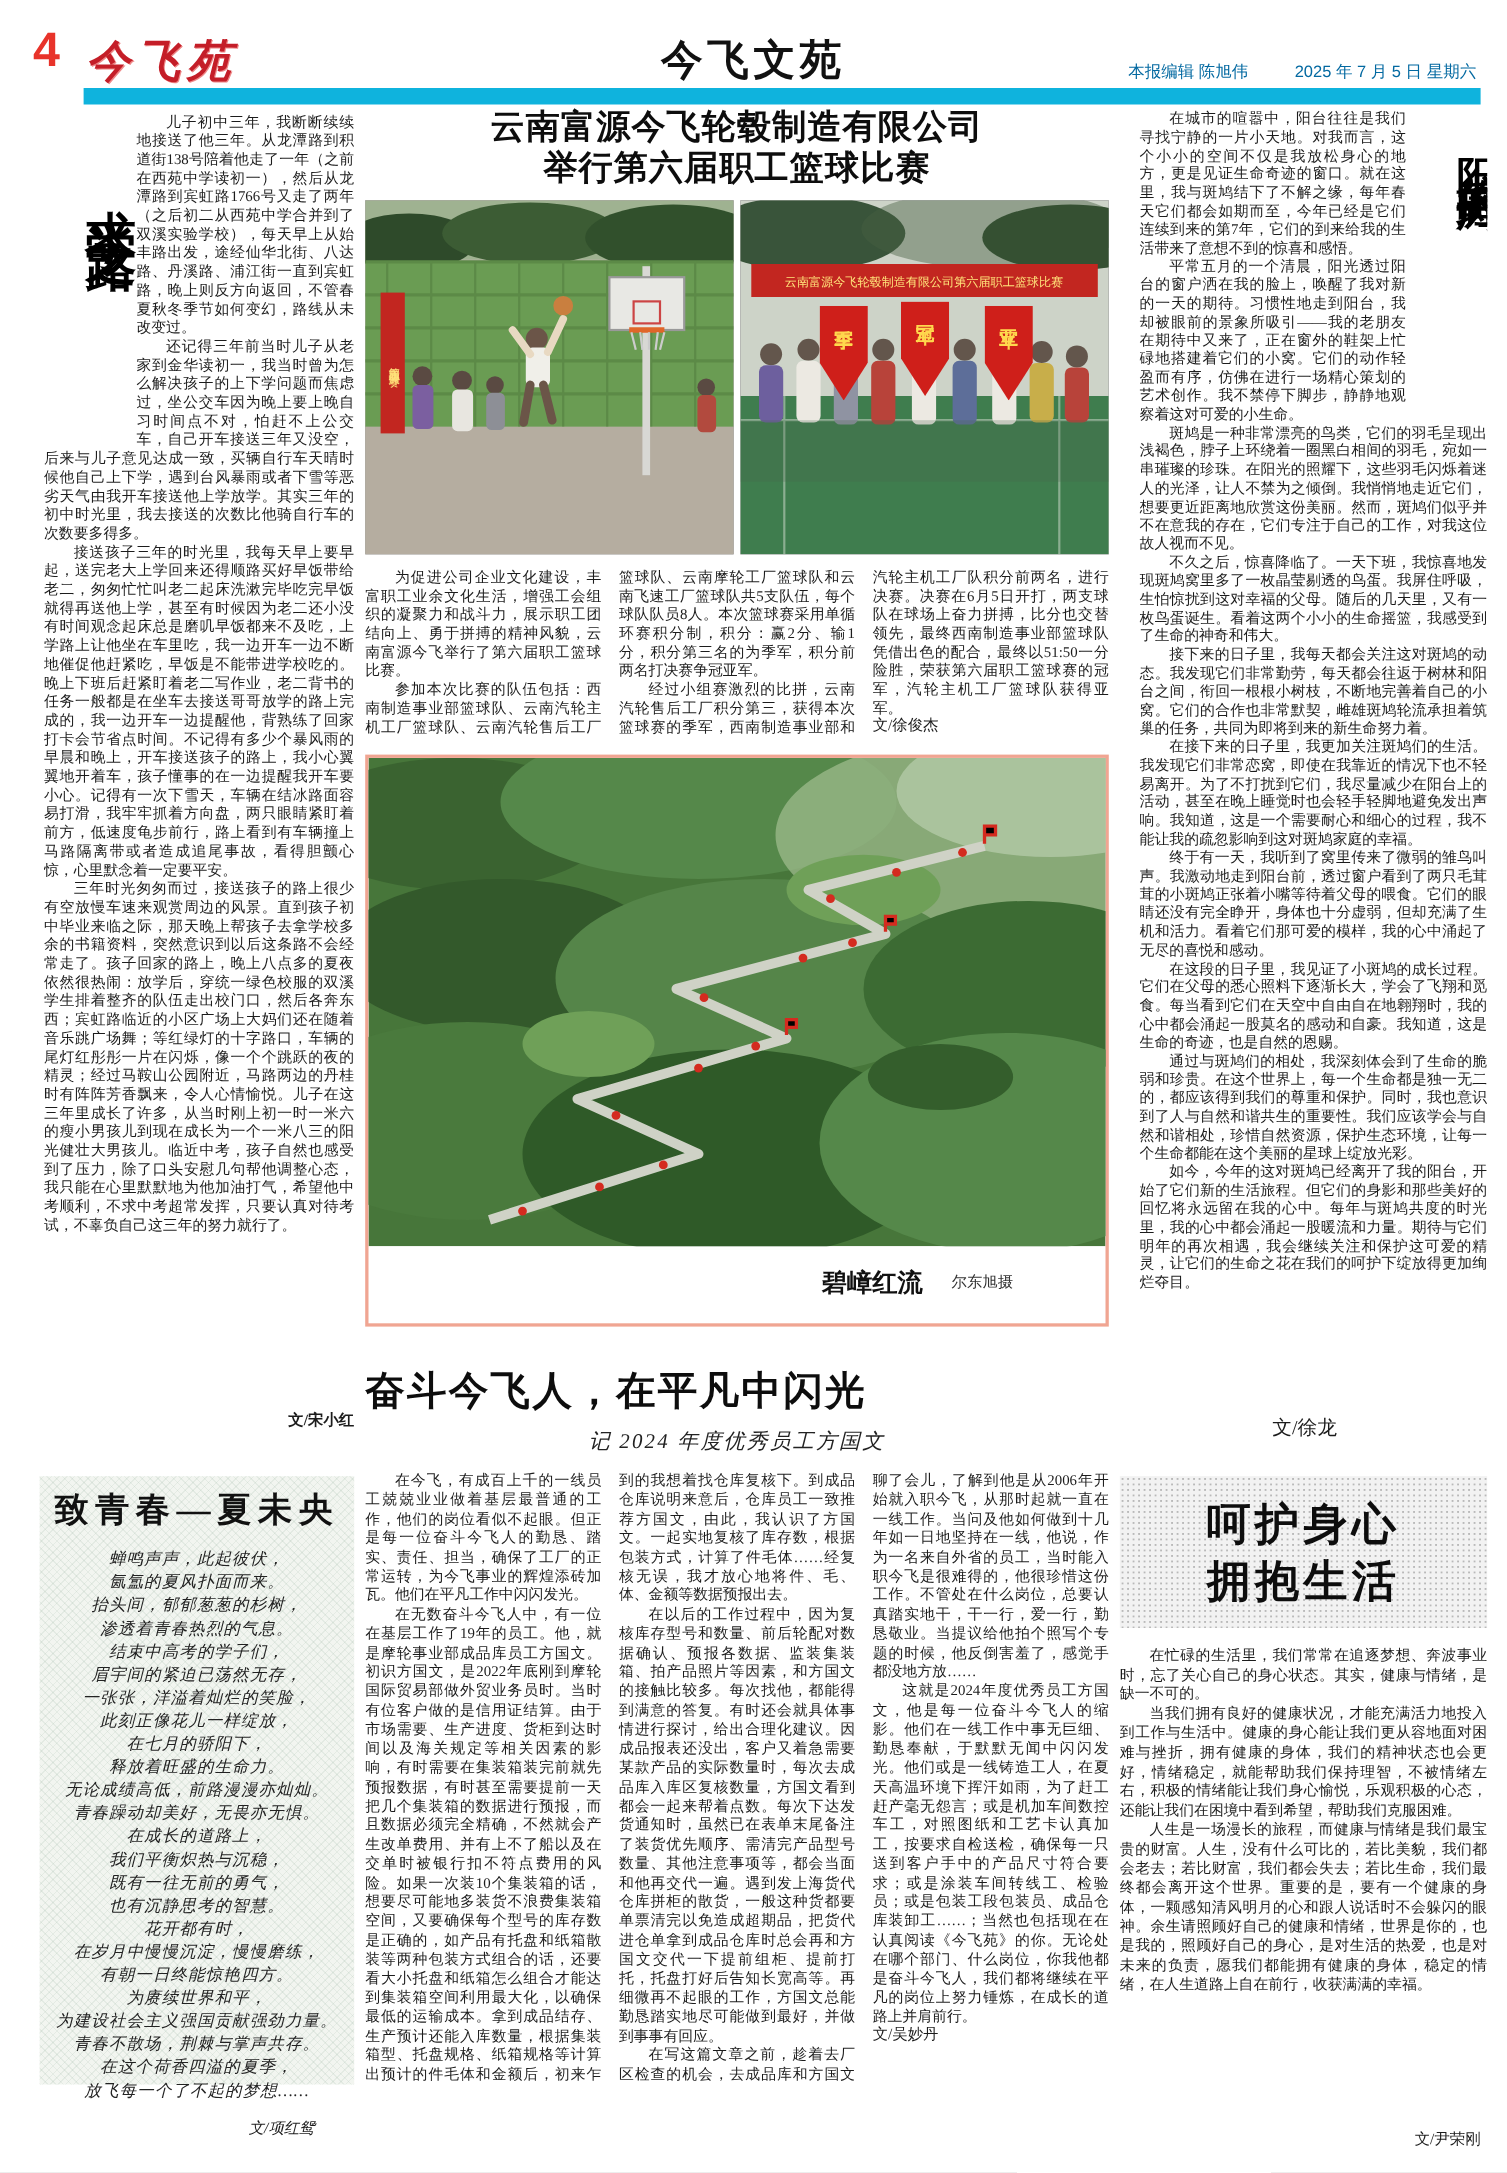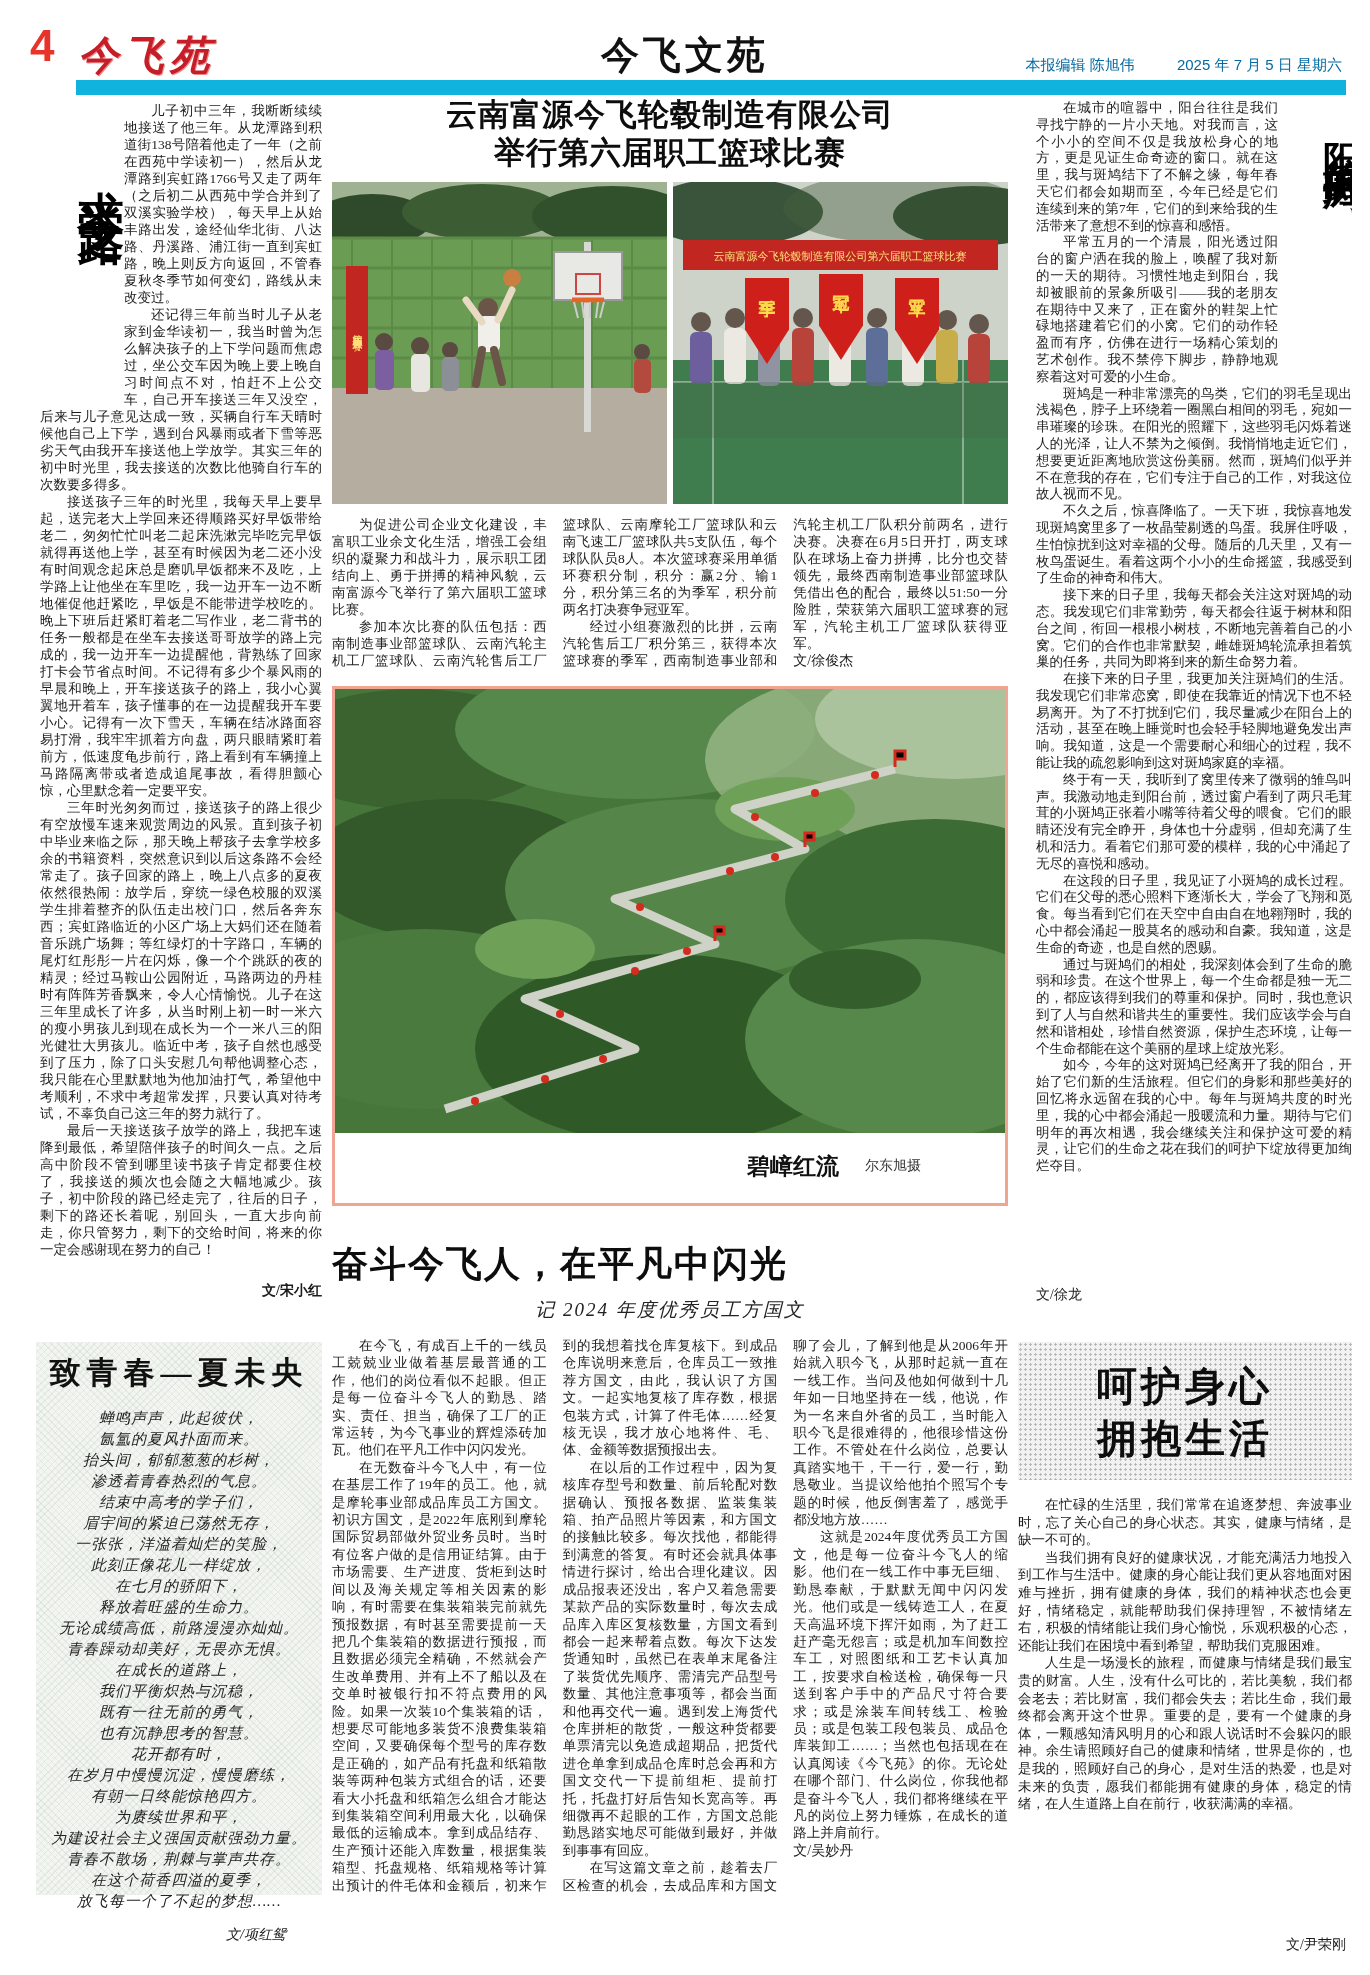--- a/index.html
+++ b/index.html
@@ -59,21 +59,21 @@
   .striver h3{margin:8px 0 0 0;text-align:center;font-weight:normal;font-style:italic;
            font-size:19px;color:#222;letter-spacing:2px;}
   .striver-body{margin-top:14px;height:612px;column-count:3;column-gap:16px;
            font-size:13.5px;line-height:17.4px;overflow:hidden;}
   
   .dove{position:absolute;left:1036px;top:100px;width:316px;height:1172px;overflow:hidden;
            font-size:13.5px;line-height:16.8px;}
   .dove .vtitle{float:right;width:58px;height:242px;margin:14px 2px 10px 14px;
            writing-mode:vertical-rl;text-orientation:upright;font-size:38px;font-weight:900;
            font-family:"Liberation Sans",sans-serif;letter-spacing:6px;color:#000;}
-  .dove-byline{position:absolute;left:1036px;top:1286px;width:300px;text-align:left;font-size:14px;}
+  .dove-byline{position:absolute;left:1036px;top:1286px;width:300px;text-align:center;font-size:18px;}
   
   .poem{position:absolute;left:36px;top:1342px;width:286px;height:553px;box-sizing:border-box;
         padding:10px 10px 10px 10px;
         background:
           repeating-linear-gradient(45deg,rgba(140,170,150,.14) 0 1px,transparent 1px 5px),
           repeating-linear-gradient(-45deg,rgba(140,170,150,.14) 0 1px,transparent 1px 5px),
           #f2f5f0;}
   .poem h2{margin:0 0 14px 0;text-align:center;font-size:31px;font-weight:900;letter-spacing:6px;color:#111;}
   .poem .pline{text-align:center;font-size:15px;line-height:21px;color:#222;letter-spacing:1px;font-style:italic;}
   .poem .byline{margin-top:14px;padding-right:26px;font-style:italic;}
@@ -99,21 +99,20 @@
     <span>2025 年 7 月 5 日 星期六</span>
   </div>
   <div class="cyan-bar"></div>
 
   <section class="study body-text">
     <div class="vtitle">求学之路</div>
     <p>儿子初中三年，我断断续续地接送了他三年。从龙潭路到积道街138号陪着他走了一年（之前在西苑中学读初一），然后从龙潭路到宾虹路1766号又走了两年（之后初二从西苑中学合并到了双溪实验学校），每天早上从始丰路出发，途经仙华北街、八达路、丹溪路、浦江街一直到宾虹路，晚上则反方向返回，不管春夏秋冬季节如何变幻，路线从未改变过。</p>
     <p>还记得三年前当时儿子从老家到金华读初一，我当时曾为怎么解决孩子的上下学问题而焦虑过，坐公交车因为晚上要上晚自习时间点不对，怕赶不上公交车，自己开车接送三年又没空，后来与儿子意见达成一致，买辆自行车天晴时候他自己上下学，遇到台风暴雨或者下雪等恶劣天气由我开车接送他上学放学。其实三年的初中时光里，我去接送的次数比他骑自行车的次数要多得多。</p>
     <p>接送孩子三年的时光里，我每天早上要早起，送完老大上学回来还得顺路买好早饭带给老二，匆匆忙忙叫老二起床洗漱完毕吃完早饭就得再送他上学，甚至有时候因为老二还小没有时间观念起床总是磨叽早饭都来不及吃，上学路上让他坐在车里吃，我一边开车一边不断地催促他赶紧吃，早饭是不能带进学校吃的。晚上下班后赶紧盯着老二写作业，老二背书的任务一般都是在坐车去接送哥哥放学的路上完成的，我一边开车一边提醒他，背熟练了回家打卡会节省点时间。不记得有多少个暴风雨的早晨和晚上，开车接送孩子的路上，我小心翼翼地开着车，孩子懂事的在一边提醒我开车要小心。记得有一次下雪天，车辆在结冰路面容易打滑，我牢牢抓着方向盘，两只眼睛紧盯着前方，低速度龟步前行，路上看到有车辆撞上马路隔离带或者造成追尾事故，看得胆颤心惊，心里默念着一定要平安。</p>
     <p>三年时光匆匆而过，接送孩子的路上很少有空放慢车速来观赏周边的风景。直到孩子初中毕业来临之际，那天晚上帮孩子去拿学校多余的书籍资料，突然意识到以后这条路不会经常走了。孩子回家的路上，晚上八点多的夏夜依然很热闹：放学后，穿统一绿色校服的双溪学生排着整齐的队伍走出校门口，然后各奔东西；宾虹路临近的小区广场上大妈们还在随着音乐跳广场舞；等红绿灯的十字路口，车辆的尾灯红彤彤一片在闪烁，像一个个跳跃的夜的精灵；经过马鞍山公园附近，马路两边的丹桂时有阵阵芳香飘来，令人心情愉悦。儿子在这三年里成长了许多，从当时刚上初一时一米六的瘦小男孩儿到现在成长为一个一米八三的阳光健壮大男孩儿。临近中考，孩子自然也感受到了压力，除了口头安慰几句帮他调整心态，我只能在心里默默地为他加油打气，希望他中考顺利，不求中考超常发挥，只要认真对待考试，不辜负自己这三年的努力就行了。</p>
-    <p>最后一天接送孩子放学的路上，我把车速降到最低，希望陪伴孩子的时间久一点。之后高中阶段不管到哪里读书孩子肯定都要住校了，我接送的频次也会随之大幅地减少。孩子，初中阶段的路已经走完了，往后的日子，剩下的路还长着呢，别回头，一直大步向前走，你只管努力，剩下的交给时间，将来的你一定会感谢现在努力的自己！</p>
   </section>
   <div class="study-byline">文/宋小红</div>
 
   <section class="bball">
     <h1>
       <span>云南富源今飞轮毂制造有限公司</span><br>
       <span>举行第六届职工篮球比赛</span>
     </h1>
     <div class="photo-row">
 

